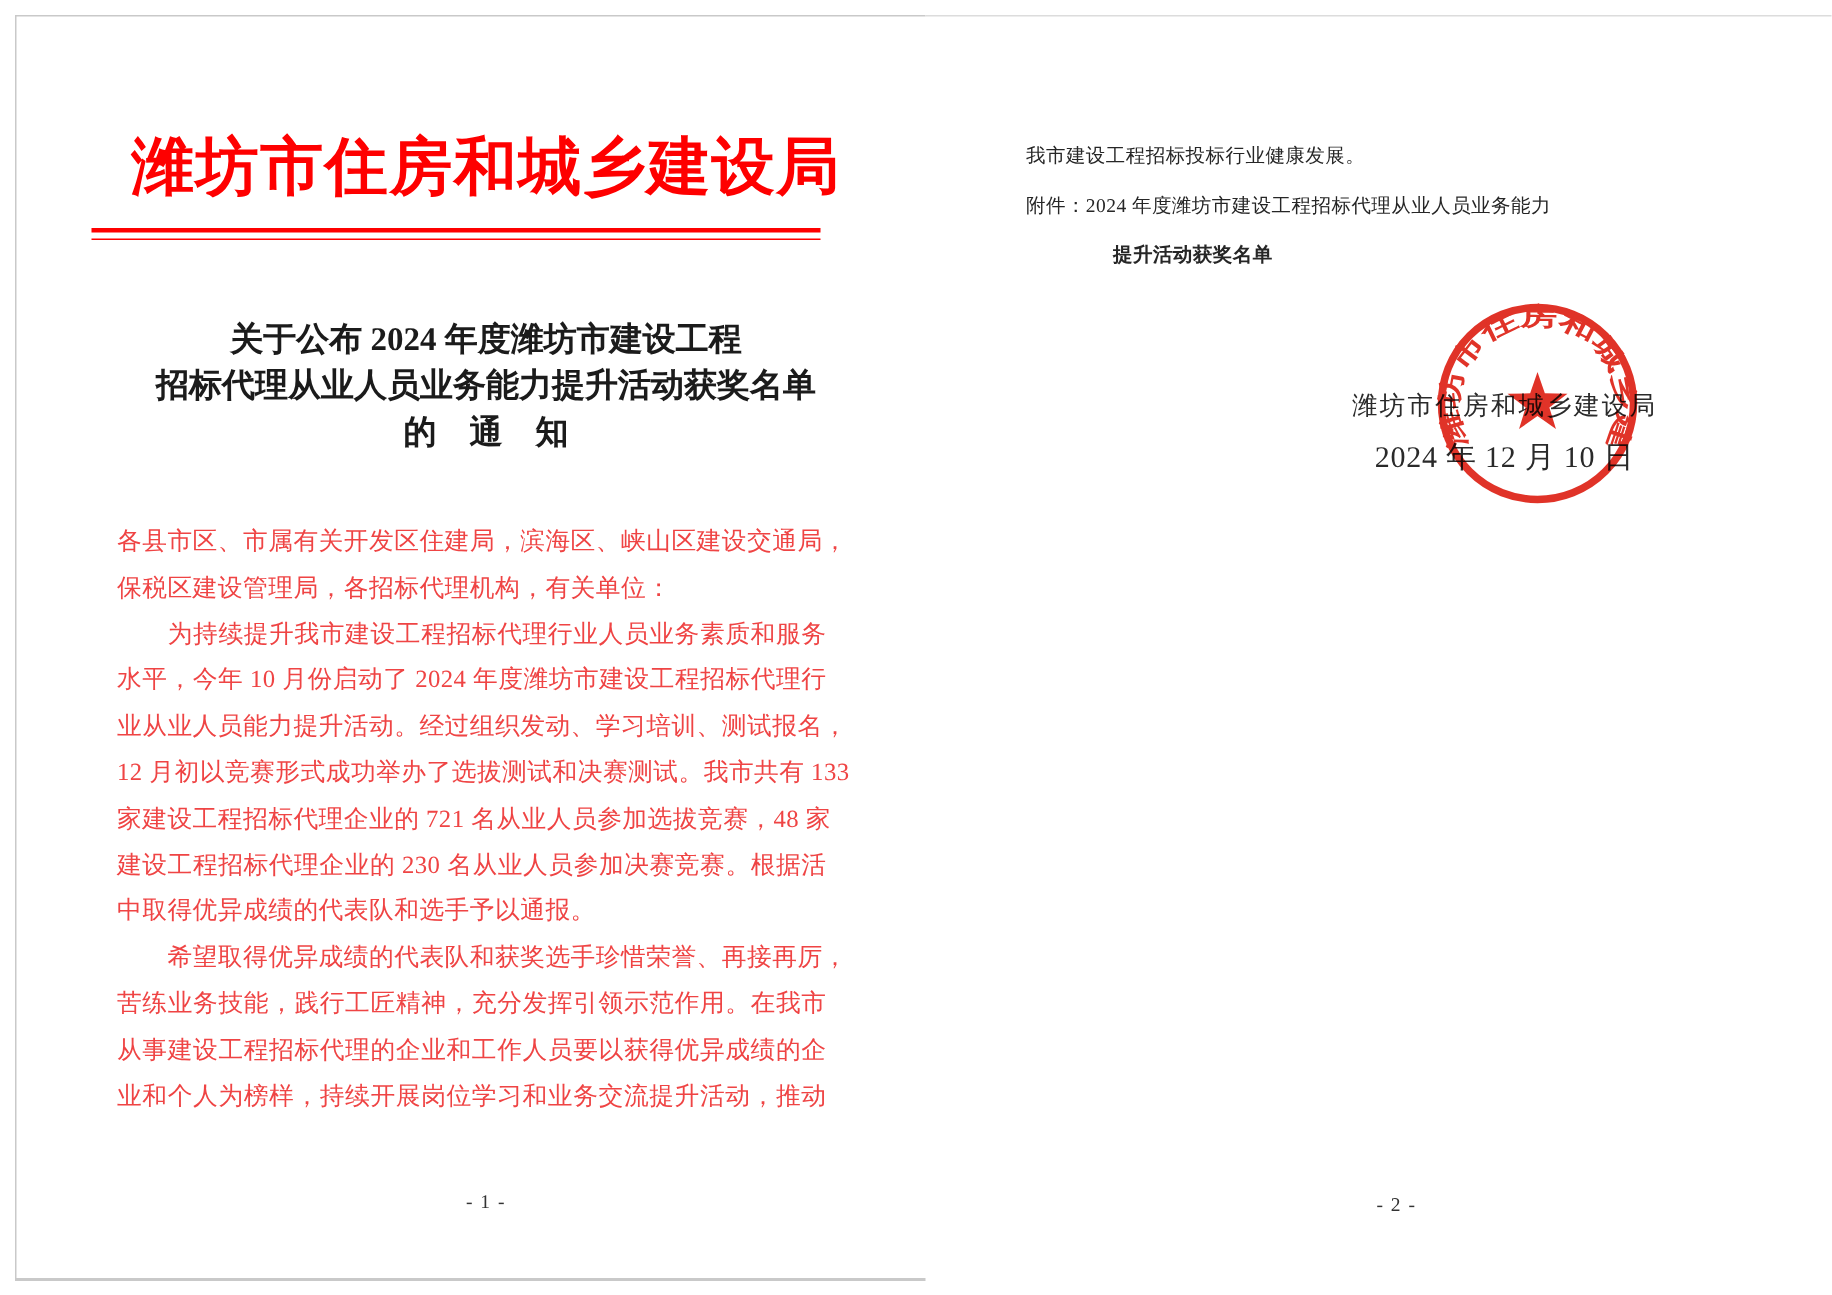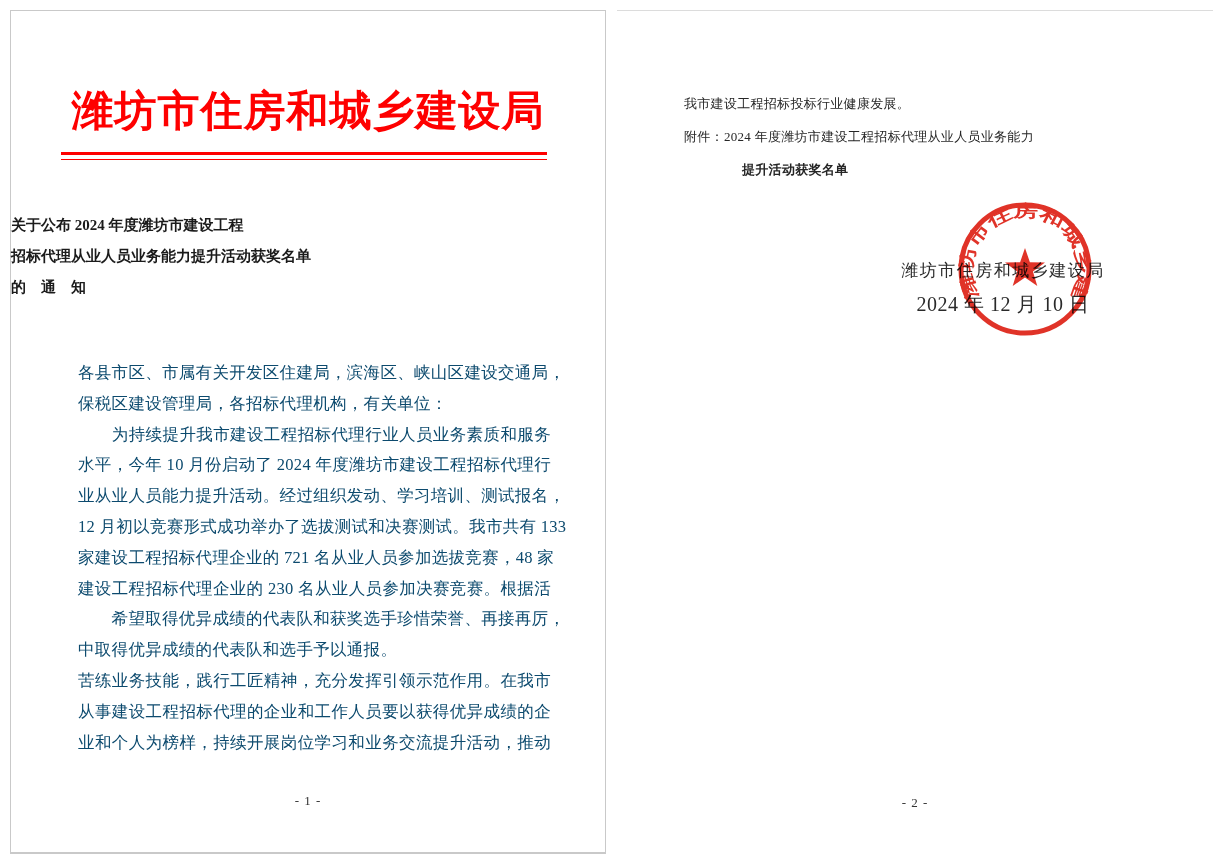--- a/index.html
+++ b/index.html
@@ -1,46 +1,46 @@
 <!DOCTYPE html>
 <html><head>
 <meta charset="utf-8">
 <style>
   html,body{margin:0;padding:0;}
   body{
     width:1221px;height:863px;position:relative;background:#ffffff;
     font-family:"Liberation Serif","DejaVu Serif",serif;
     color:#222;overflow:hidden;
   }
-  .page{position:absolute;background:#fff;}
+  .page{position:absolute;background:#fff;padding-left:32px;}
   .page-1{
     left:10px;top:10px;width:594px;height:841px;
     border:1px solid #c9c9c9;border-bottom-width:2px;
   }
   .page-2{
     left:617px;top:10px;width:596px;height:880px;
     border-top:1px solid #dcdcdc;
   }
   .letterhead{
     position:absolute;top:72px;left:0;width:100%;
     text-align:center;font-size:42px;font-weight:700;
     letter-spacing:1px;white-space:nowrap;
   }
   .letterhead-rule{
     position:absolute;top:141px;left:50px;width:486px;height:4px;
     border-top:3px solid #fe0000;border-bottom:1px solid #fe0000;
   }
   .notice-title{
     position:absolute;top:199px;left:0;width:100%;
-    text-align:left;font-weight:700;font-size:15px;line-height:31px;
+    text-align:center;font-weight:700;font-size:22px;line-height:31px;
     color:#1b1b1b;
   }
   .doc-body{
-    position:absolute;top:347px;left:67px;width:473px;
-    font-size:16.5px;line-height:30.8px;letter-spacing:.3px;color:#0c4a6e;
+    position:absolute;top:335px;left:67px;width:473px;
+    font-size:16.5px;line-height:30.8px;letter-spacing:.3px;color:#ef4444;
   }
   .doc-line{text-align:justify;text-align-last:justify;white-space:nowrap;}
   .doc-line.short{text-align-last:left;}
   .page-num{
     position:absolute;bottom:0;left:0;width:100%;text-align:center;
     font-size:13px;letter-spacing:1px;color:#333;
   }
   .page-1 .page-num{top:782px;}
   .page-2 .page-num{top:784px;}
   .p2-body{
@@ -77,22 +77,22 @@
 
   <div class="doc-body">
     <div class="doc-line">各县市区、市属有关开发区住建局，滨海区、峡山区建设交通局，</div>
     <div class="doc-line short">保税区建设管理局，各招标代理机构，有关单位：</div>
     <div class="doc-line">　　为持续提升我市建设工程招标代理行业人员业务素质和服务</div>
     <div class="doc-line">水平，今年 10 月份启动了 2024 年度潍坊市建设工程招标代理行</div>
     <div class="doc-line">业从业人员能力提升活动。经过组织发动、学习培训、测试报名，</div>
     <div class="doc-line">12 月初以竞赛形式成功举办了选拔测试和决赛测试。我市共有 133</div>
     <div class="doc-line">家建设工程招标代理企业的 721 名从业人员参加选拔竞赛，48 家</div>
     <div class="doc-line">建设工程招标代理企业的 230 名从业人员参加决赛竞赛。根据活</div>
+    <div class="doc-line short">中取得优异成绩的代表队和选手予以通报。</div>
     <div class="doc-line">　　希望取得优异成绩的代表队和获奖选手珍惜荣誉、再接再厉，</div>
-    <div class="doc-line short">中取得优异成绩的代表队和选手予以通报。</div>
     <div class="doc-line">苦练业务技能，践行工匠精神，充分发挥引领示范作用。在我市</div>
     <div class="doc-line">从事建设工程招标代理的企业和工作人员要以获得优异成绩的企</div>
     <div class="doc-line">业和个人为榜样，持续开展岗位学习和业务交流提升活动，推动</div>
   </div>
 
   <div class="page-num">- 1 -</div>
 </div>
 
 <div class="page page-2">
 

